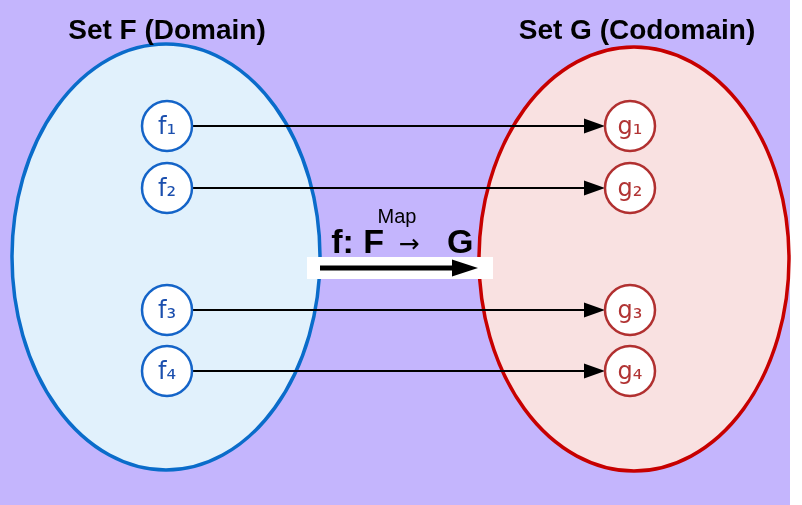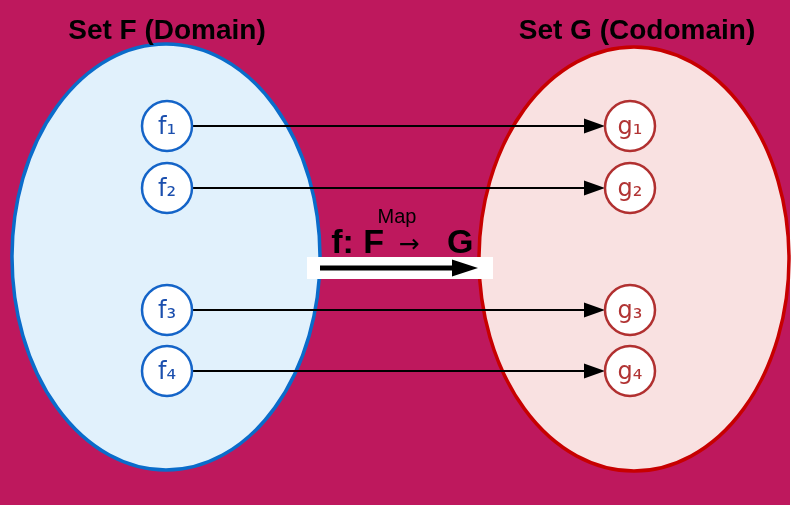--- a/index.html
+++ b/index.html
@@ -7,21 +7,21 @@
     padding: 0;
     background: #ffffff;
     width: 802px;
     height: 505px;
     overflow: hidden;
   }
   .stage {
     position: relative;
     width: 790px;
     height: 505px;
-    background: #be185d;
+    background: #c4b5fd;
   }
   svg { display: block; }
 
   .set-title {
     font-family: "Liberation Sans", sans-serif;
     font-weight: bold;
     font-size: 28px;
     fill: #000000;
   }
   .domain-ellipse {

